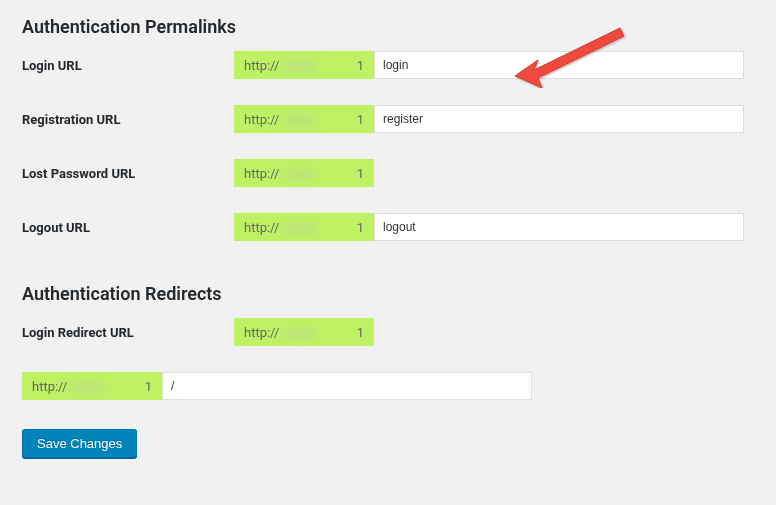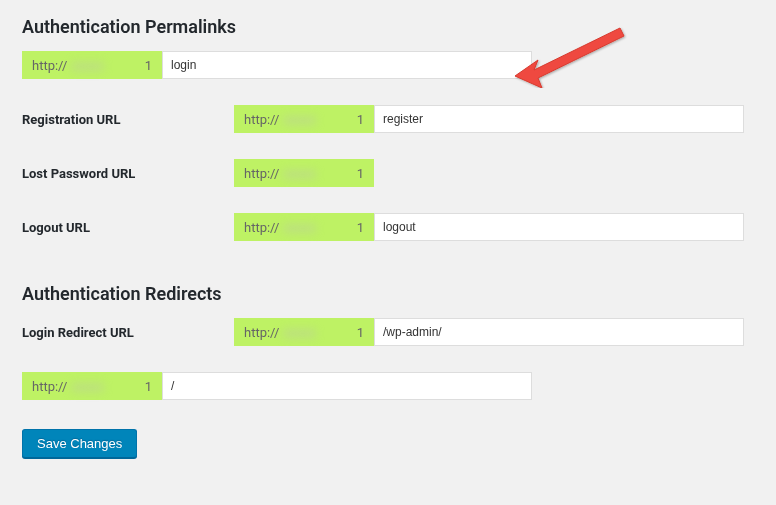--- a/index.html
+++ b/index.html
@@ -95,20 +95,21 @@
 </head>
 <body>
 
 
 
 <h2>Authentication Permalinks</h2>
 
 <div class="form-table">
 
   <div class="form-row">
+    <label class="form-label">Login URL</label>
     <div class="url-group">
       <span class="url-prefix">
         <span>http://</span>
         <span class="blur-part">xxxxx</span>
         <span class="end-char">1</span>
       </span>
       <input type="text" class="url-input" value="login" style="">
     </div>
   </div>
 
@@ -154,21 +155,20 @@
 <div class="form-table">
 
   <div class="form-row">
     <label class="form-label">Login Redirect URL</label>
     <div class="url-group">
       <span class="url-prefix">
         <span>http://</span>
         <span class="blur-part">xxxxx</span>
         <span class="end-char">1</span>
       </span>
-      <input type="text" class="url-input" value="/wp-admin/" style="">
     </div>
   </div>
 
   <div class="form-row">
     <div class="url-group">
       <span class="url-prefix">
         <span>http://</span>
         <span class="blur-part">xxxxx</span>
         <span class="end-char">1</span>
       </span>

